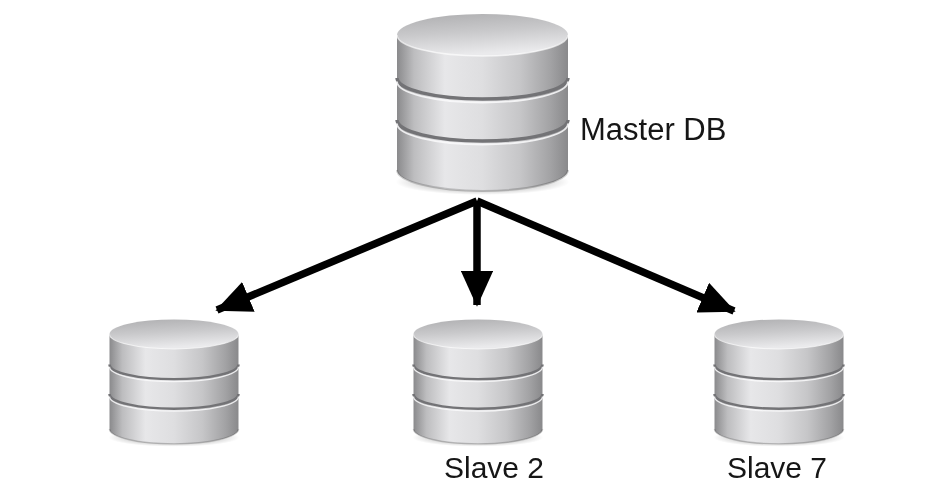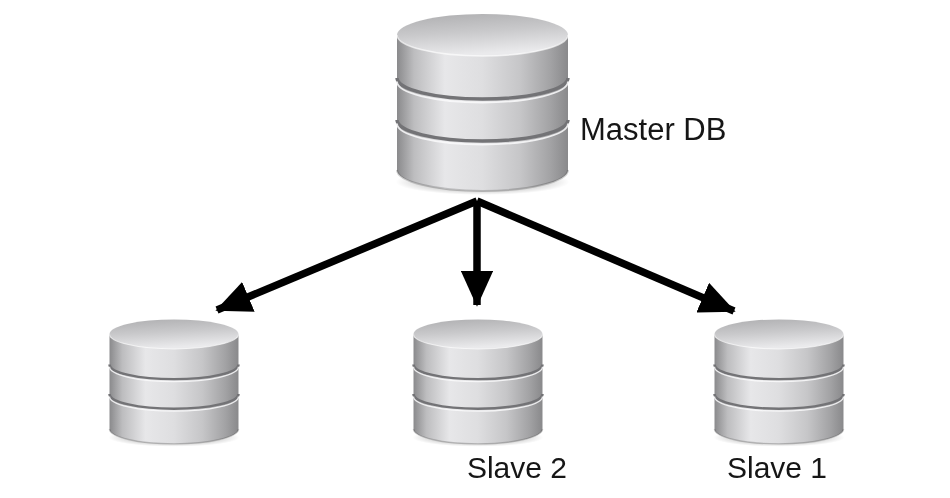--- a/index.html
+++ b/index.html
@@ -94,20 +94,20 @@
     <line x1="477" y1="201" x2="734" y2="311" stroke="#000000" stroke-width="7.5" marker-end="url(#ah)"></line>
   </svg>
 
   <svg class="db-icon" style="left:108px; top:318px; width:132px; height:135px;" viewBox="0 0 175 192" preserveAspectRatio="none">
     <use href="#db-cylinder"></use>
   </svg>
 
   <svg class="db-icon" style="left:412px; top:318px; width:132px; height:135px;" viewBox="0 0 175 192" preserveAspectRatio="none">
     <use href="#db-cylinder"></use>
   </svg>
-  <div class="node-label slave-label" style="left:387px;text-align:right;">Slave 2</div>
+  <div class="node-label slave-label" style="left:404px;">Slave 2</div>
 
   <svg class="db-icon" style="left:713px; top:318px; width:132px; height:135px;" viewBox="0 0 175 192" preserveAspectRatio="none">
     <use href="#db-cylinder"></use>
   </svg>
-  <div class="node-label slave-label" style="left:687px;">Slave 1</div>
+  <div class="node-label slave-label" style="left:687px;">Slave 7</div>
 
 </div>
 
 </body></html>

